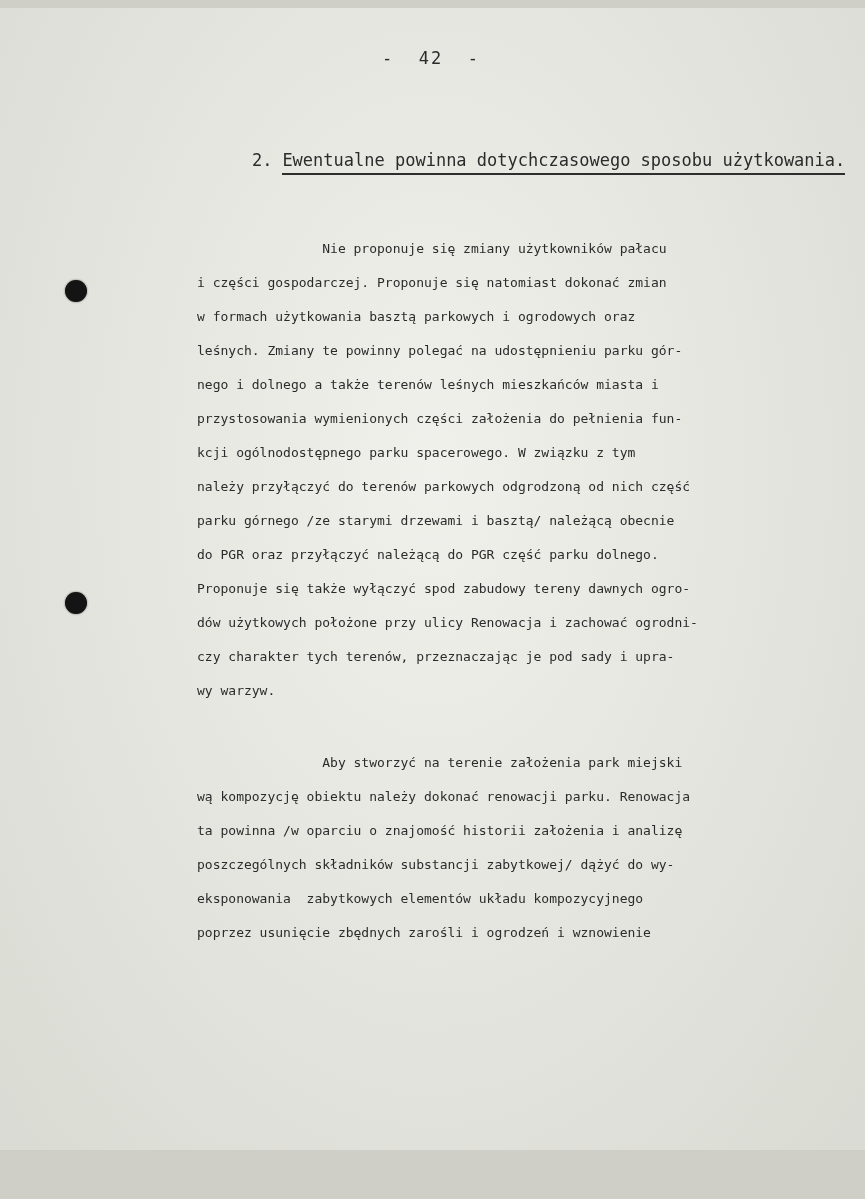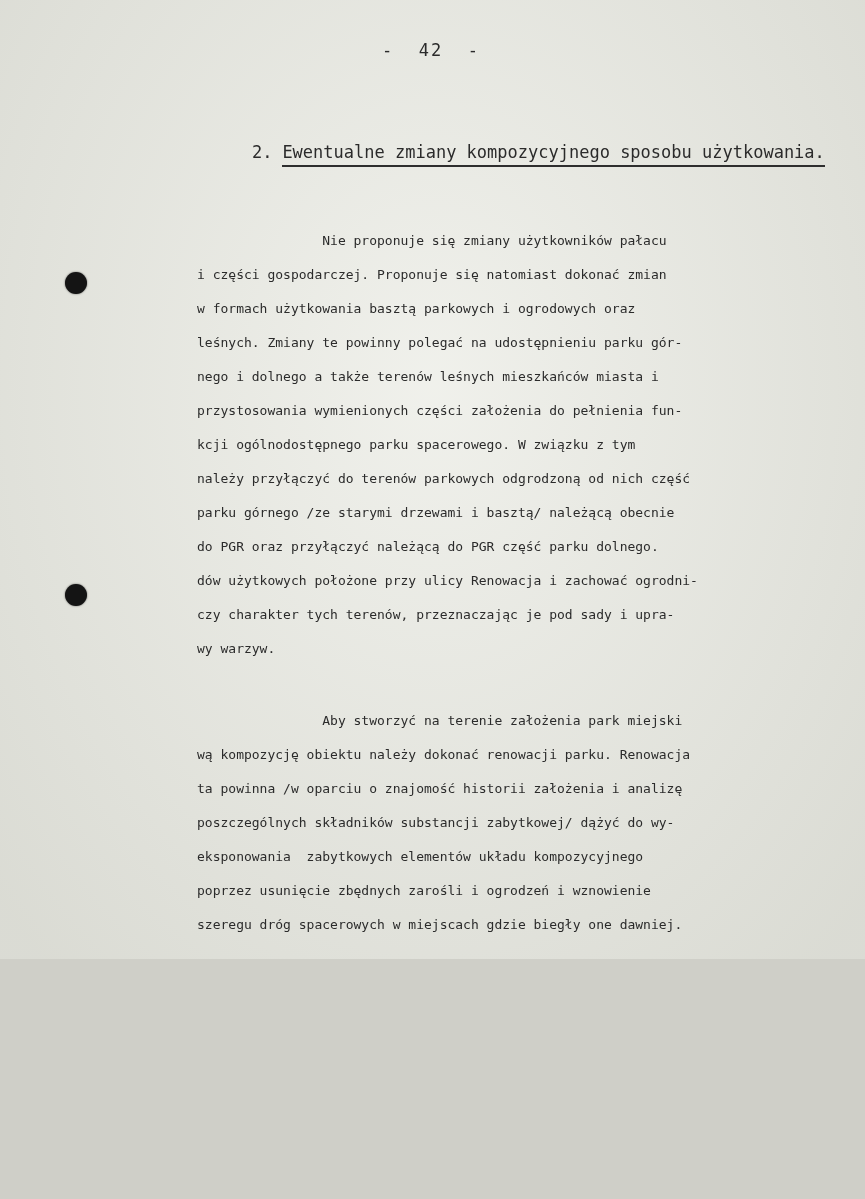--- a/index.html
+++ b/index.html
@@ -3,22 +3,22 @@
 <meta charset="utf-8">
 <style>
   html, body {
     margin: 0;
     padding: 0;
     background: #cfcfc8;
   }
   .page {
     position: relative;
     width: 865px;
-    height: 959px;
-    margin: 0 auto;
+    height: 1142px;
+    margin: 8px auto;
     background:
       radial-gradient(ellipse at 50% 40%, rgba(255,255,255,0.35), rgba(0,0,0,0.06) 95%),
       #e8e9e1;
     overflow: hidden;
     font-family: "DejaVu Sans Mono", "Liberation Mono", monospace;
     color: #2b2b2b;
   }
   .hole-punch {
     position: absolute;
     width: 22px;
@@ -70,45 +70,45 @@
 
   <div class="hole-punch first"></div>
   <div class="hole-punch second"></div>
 
   <div class="content">
 
     <div class="page-number">-  42  -</div>
 
     <div class="section">
       <div class="heading">
-        <span class="num">2.</span><span class="title">Ewentualne zmiany kompozycyjnego sposobu użytkowania.</span>
+        <span class="num">2.</span><span class="title">Ewentualne powinna dotychczasowego sposobu użytkowania.</span>
       </div>
       <div class="paragraph">
           <div class="line">                Nie proponuje się zmiany użytkowników pałacu</div>
           <div class="line">i części gospodarczej. Proponuje się natomiast dokonać zmian</div>
           <div class="line">w formach użytkowania basztą parkowych i ogrodowych oraz</div>
           <div class="line">leśnych. Zmiany te powinny polegać na udostępnieniu parku gór-</div>
           <div class="line">nego i dolnego a także terenów leśnych mieszkańców miasta i</div>
           <div class="line">przystosowania wymienionych części założenia do pełnienia fun-</div>
           <div class="line">kcji ogólnodostępnego parku spacerowego. W związku z tym</div>
           <div class="line">należy przyłączyć do terenów parkowych odgrodzoną od nich część</div>
           <div class="line">parku górnego /ze starymi drzewami i basztą/ należącą obecnie</div>
           <div class="line">do PGR oraz przyłączyć należącą do PGR część parku dolnego.</div>
+          <div class="line">Proponuje się także wyłączyć spod zabudowy tereny dawnych ogro-</div>
           <div class="line">dów użytkowych położone przy ulicy Renowacja i zachować ogrodni-</div>
           <div class="line">czy charakter tych terenów, przeznaczając je pod sady i upra-</div>
           <div class="line">wy warzyw.</div>
         </div>
     </div>
 
     <div class="section">
       <div class="paragraph">
           <div class="line">                Aby stworzyć na terenie założenia park miejski</div>
           <div class="line">wą kompozycję obiektu należy dokonać renowacji parku. Renowacja</div>
           <div class="line">ta powinna /w oparciu o znajomość historii założenia i analizę</div>
           <div class="line">poszczególnych składników substancji zabytkowej/ dążyć do wy-</div>
           <div class="line">eksponowania  zabytkowych elementów układu kompozycyjnego</div>
           <div class="line">poprzez usunięcie zbędnych zarośli i ogrodzeń i wznowienie</div>
-          <div class="line">szeregu dróg spacerowych w miejscach gdzie biegły one dawniej.</div>
         </div>
     </div>
 
   </div>
 </div>
 
 </body></html>

